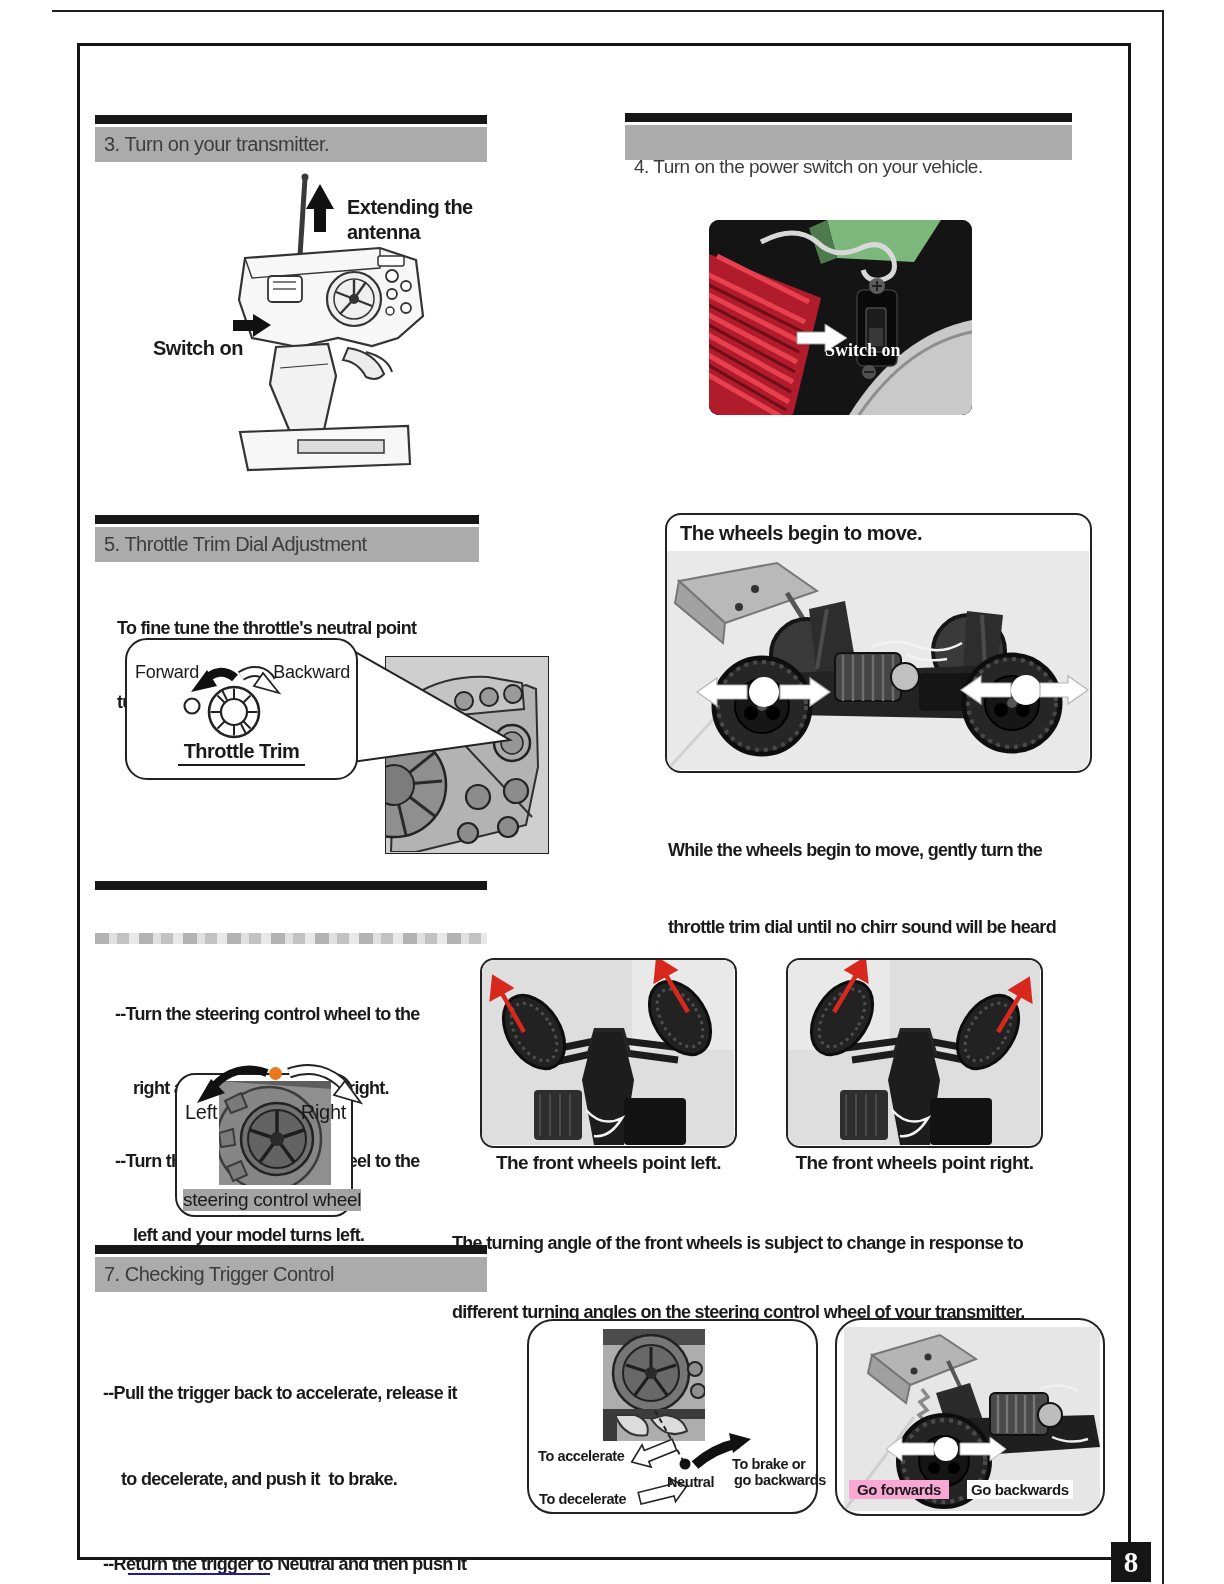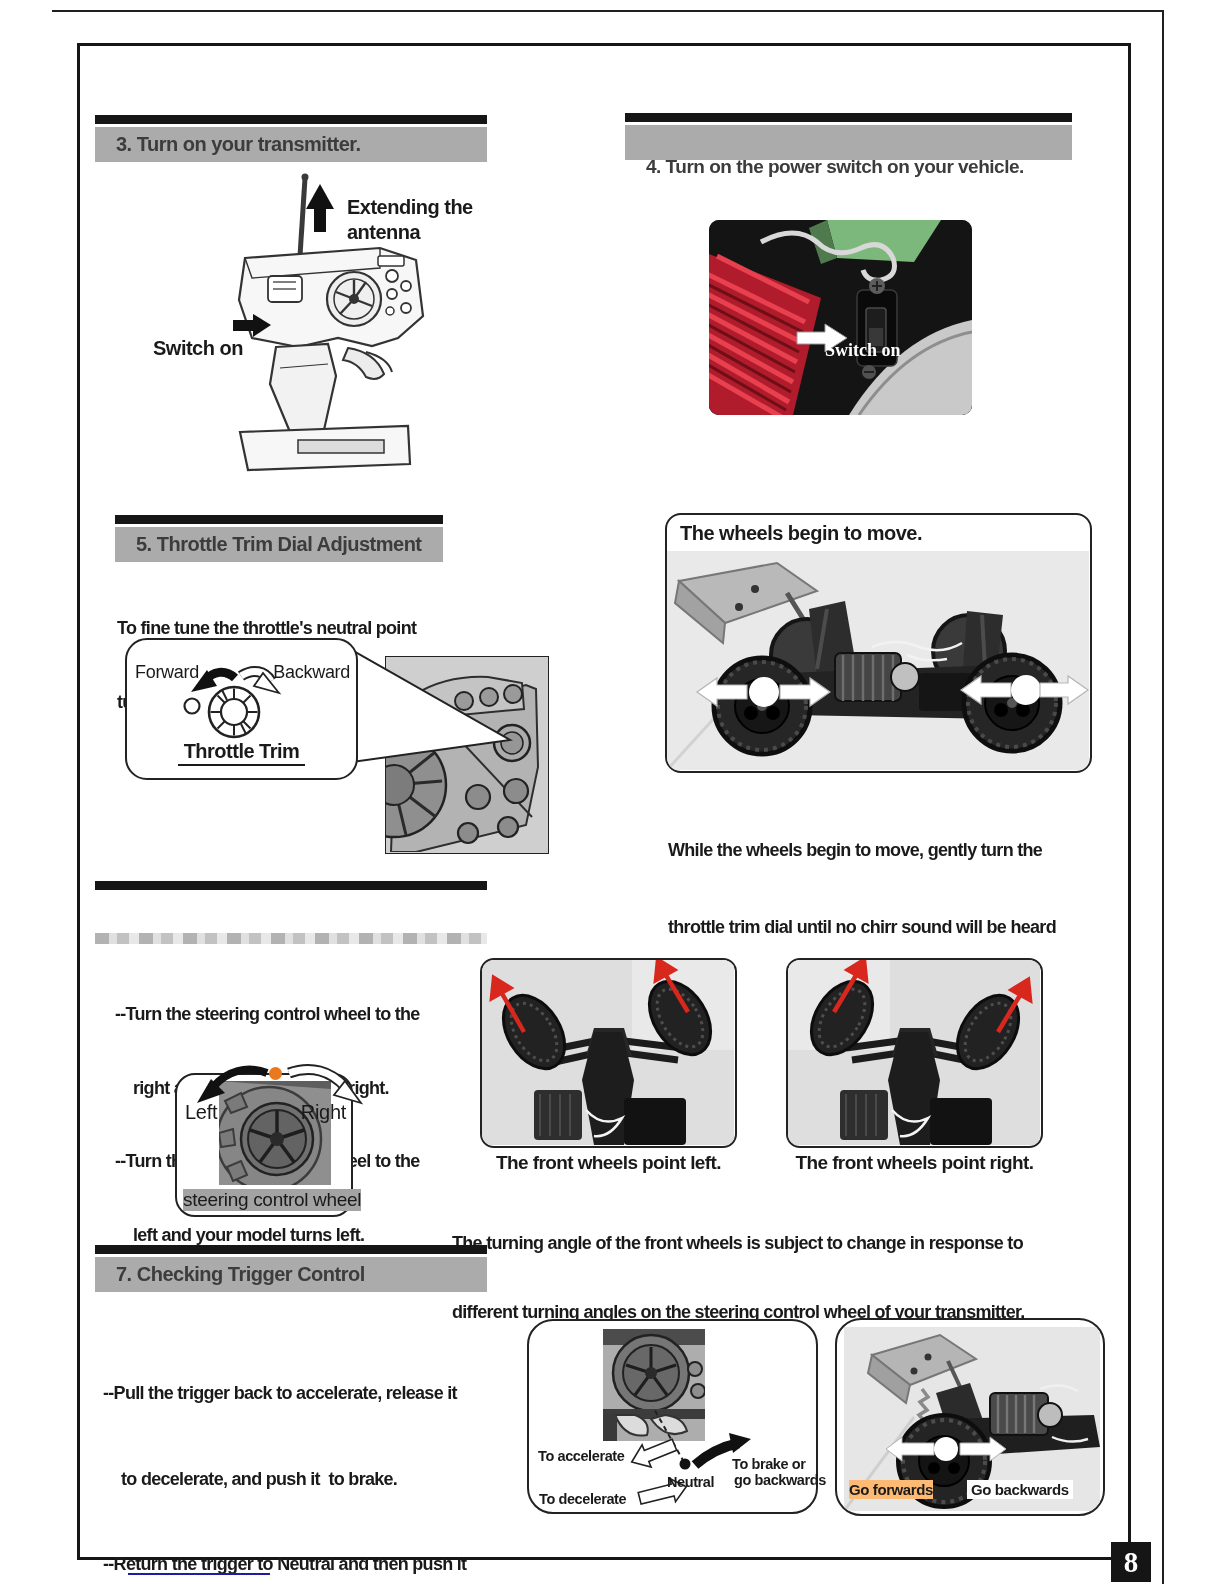--- a/index.html
+++ b/index.html
@@ -10,21 +10,21 @@
   
   .outer-top{position:absolute;left:52px;top:10px;width:1112px;height:2px;background:#1f1f1f;}
   .outer-right{position:absolute;left:1162px;top:10px;width:2px;height:1574px;background:#1f1f1f;}
   .page-border{position:absolute;left:77px;top:43px;width:1054px;height:1517px;
                border:3px solid #161616;box-sizing:border-box;background:#fff;}
 
   
   .sec{position:absolute;}
   .sec .blackbar{height:9px;background:#161616;margin-bottom:3px;}
   .sec .graybar{height:35px;background:#ababab;display:flex;align-items:center;}
-  .sec .graybar span{font-weight:bold;font-size:20px;letter-spacing:-0.5px;color:#3c3c3c;padding-left:21px;white-space:nowrap;}
+  .sec .graybar span{font-weight:normal;font-size:20px;letter-spacing:-0.5px;color:#3c3c3c;padding-left:9px;white-space:nowrap;}
   .sec.small span{font-size:19px;margin-top:48px;}
   .texture-strip{position:absolute;left:95px;top:933px;width:392px;height:11px;opacity:.45;
       background:repeating-linear-gradient(90deg,#555 0 14px,#bbb 14px 22px,#777 22px 34px,#ccc 34px 44px);}
 
   .btext{font-weight:bold;font-size:18px;letter-spacing:-0.7px;line-height:24.5px;white-space:pre;}
   .btext .ind{padding-left:18px;}
   .lbl{font-weight:bold;font-size:20px;letter-spacing:-0.5px;white-space:nowrap;}
 
   
   .rbox{position:absolute;background:#fff;border:2.5px solid #222;box-sizing:border-box;}
@@ -161,21 +161,21 @@
         <rect x="160" y="108" width="14" height="18" fill="#383838"></rect>
       </g>
 
       <g>
         <polygon points="88,112 88,124 116,124 116,132 138,118 116,104 116,112" fill="#ffffff" stroke="#9a9a9a" stroke-width="1"></polygon>
       </g>
     </svg>
     <div class="abs" style="left:116px;top:120px;color:#fff;font-family:'Liberation Serif',serif;font-weight:bold;font-size:18px;">Switch on</div>
   </div>
 
-  <div class="sec" style="left:95px;top:515px;width:328px;margin-left:20px;">
+  <div class="sec" style="left:95px;top:515px;width:384px;">
     <div class="blackbar"></div>
     <div class="graybar">
         <span>5. Throttle Trim Dial Adjustment</span>
       </div>
   </div>
 
   <div class="abs btext" style="left:117px;top:567px;">
     <div>To fine tune the throttle's neutral point</div>
     <div>turn the throttle trim dial.</div>
   </div>
@@ -564,20 +564,20 @@
         <circle cx="100" cy="122" r="6" fill="#000"></circle>
           <circle cx="90" cy="141" r="6" fill="#000"></circle>
           <circle cx="110" cy="141" r="6" fill="#000"></circle>
       </g>
       <g fill="#ffffff" stroke="#b0b0b0" stroke-width="1">
         <polygon points="42,122 58,110 58,116 90,116 90,128 58,128 58,134"></polygon>
         <circle cx="102" cy="122" r="12" stroke="none"></circle>
         <polygon points="162,122 146,110 146,116 116,116 116,128 146,128 146,134"></polygon>
       </g>
     </svg>
-    <div class="abs tlabel" style="left:12px;top:160px;background:#fdba74;padding:1px 0;font-size:15px;">Go forwards</div>
+    <div class="abs tlabel" style="left:12px;top:160px;background:#f9a8d4;padding:1px 8px;font-size:15px;">Go forwards</div>
     <div class="abs tlabel" style="left:130px;top:160px;background:#fff;padding:1px 4px;font-size:15px;">Go backwards</div>
   </div>
 
   <div class="pagenum">8</div>
   <div class="blueline"></div>
 
 </div>
 
 </body></html>

